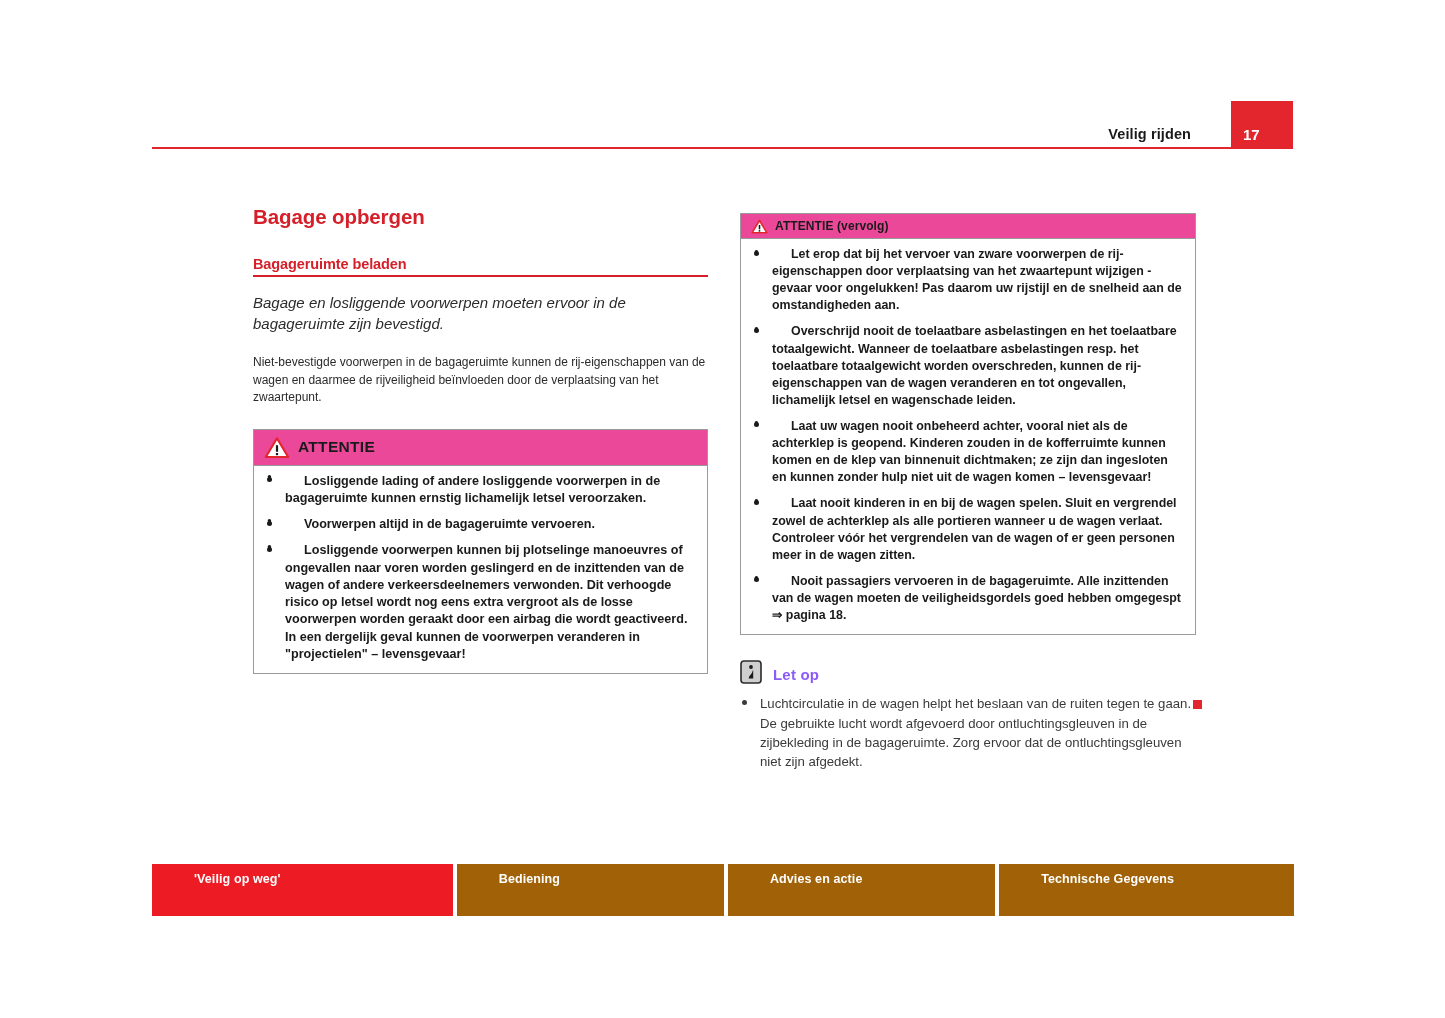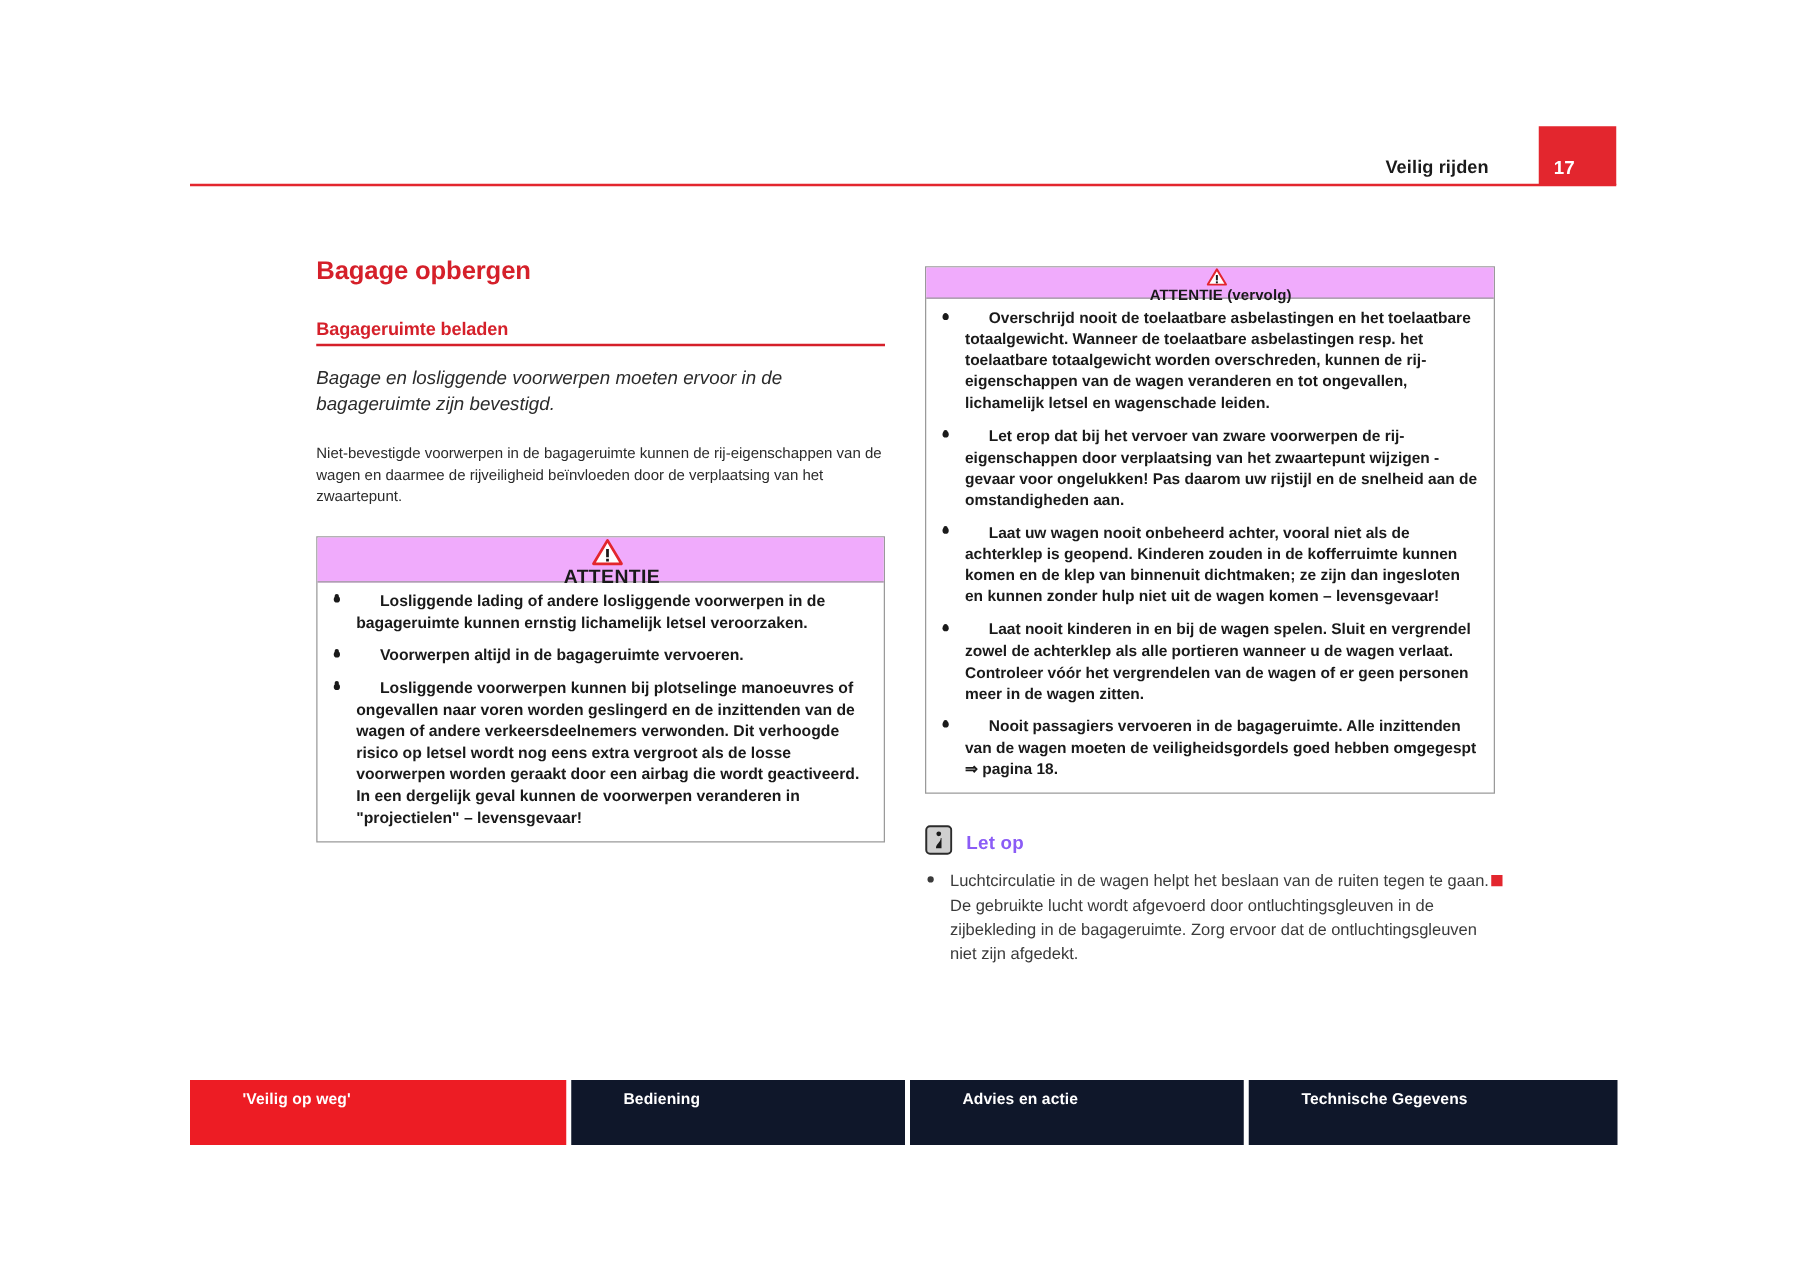--- a/index.html
+++ b/index.html
@@ -135,26 +135,25 @@
     color: #2b2b2b;
   }
 
   
   .note-box {
     border: 1px solid #9a9a9a;
     background: #ffffff;
     box-sizing: border-box;
   }
   .note-head {
-    background: #f0abfc;
+    background: #ec4899;
     border-bottom: 1px solid #9a9a9a;
     display: flex;
     align-items: center;
     box-sizing: border-box;
-    flex-direction: column;
   }
   .note-head.big {
     height: 36px;
     padding: 0 0 0 10px;
   }
   .note-head.small {
     height: 25px;
     padding: 0 0 0 10px;
   }
   .note-head-label {
@@ -279,21 +278,21 @@
     box-sizing: border-box;
     padding: 8px 0 0 42px;
     margin-right: 4px;
     font-size: 12.5px;
     font-weight: bold;
     color: #ffffff;
     letter-spacing: 0.1px;
   }
   .tab:last-child { margin-right: 0; }
   .tab.active { background: #ed1c24; width: 304px; }
-  .tab.inactive { background: #0f172a; }
+  .tab.inactive { background: #a16207; }
   .tab.t2 { width: 270px; }
   .tab.t3 { width: 270px; }
   .tab.t4 { width: 298px; }
 </style>
 </head>
 <body>
 
 <div class="page">
 
   <div class="header">
@@ -357,25 +356,25 @@
             <rect x="11.8" y="9.2" width="2.4" height="6.6" fill="#1a1a1a"></rect>
             <rect x="11.8" y="17" width="2.4" height="2.4" fill="#1a1a1a"></rect>
           </svg>
         </span>
         <span class="note-head-label">ATTENTIE (vervolg)</span>
       </div>
       <div class="note-body">
         <ul class="note-bullets">
           <li class="note-bullet bullet-wrap">
             <span class="bullet-dot"></span>
+            <span class="bullet-text"><span class="indent"></span><span>Let erop dat bij het vervoer van zware voorwerpen de rij-eigenschappen door verplaatsing van het zwaartepunt wijzigen - gevaar voor ongelukken! Pas daarom uw rijstijl en de snelheid aan de omstandigheden aan.</span></span>
+          </li>
+          <li class="note-bullet bullet-wrap">
+            <span class="bullet-dot"></span>
             <span class="bullet-text"><span class="indent"></span><span>Overschrijd nooit de toelaatbare asbelastingen en het toelaatbare totaalgewicht. Wanneer de toelaatbare asbelastingen resp. het toelaatbare totaalgewicht worden overschreden, kunnen de rij-eigenschappen van de wagen veranderen en tot ongevallen, lichamelijk letsel en wagenschade leiden.</span></span>
-          </li>
-          <li class="note-bullet bullet-wrap">
-            <span class="bullet-dot"></span>
-            <span class="bullet-text"><span class="indent"></span><span>Let erop dat bij het vervoer van zware voorwerpen de rij-eigenschappen door verplaatsing van het zwaartepunt wijzigen - gevaar voor ongelukken! Pas daarom uw rijstijl en de snelheid aan de omstandigheden aan.</span></span>
           </li>
           <li class="note-bullet bullet-wrap">
             <span class="bullet-dot"></span>
             <span class="bullet-text"><span class="indent"></span><span>Laat uw wagen nooit onbeheerd achter, vooral niet als de achterklep is geopend. Kinderen zouden in de kofferruimte kunnen komen en de klep van binnenuit dichtmaken; ze zijn dan ingesloten en kunnen zonder hulp niet uit de wagen komen – levensgevaar!</span></span>
           </li>
           <li class="note-bullet bullet-wrap">
             <span class="bullet-dot"></span>
             <span class="bullet-text"><span class="indent"></span><span>Laat nooit kinderen in en bij de wagen spelen. Sluit en vergrendel zowel de achterklep als alle portieren wanneer u de wagen verlaat. Controleer vóór het vergrendelen van de wagen of er geen personen meer in de wagen zitten.</span></span>
           </li>
           <li class="note-bullet bullet-wrap">

